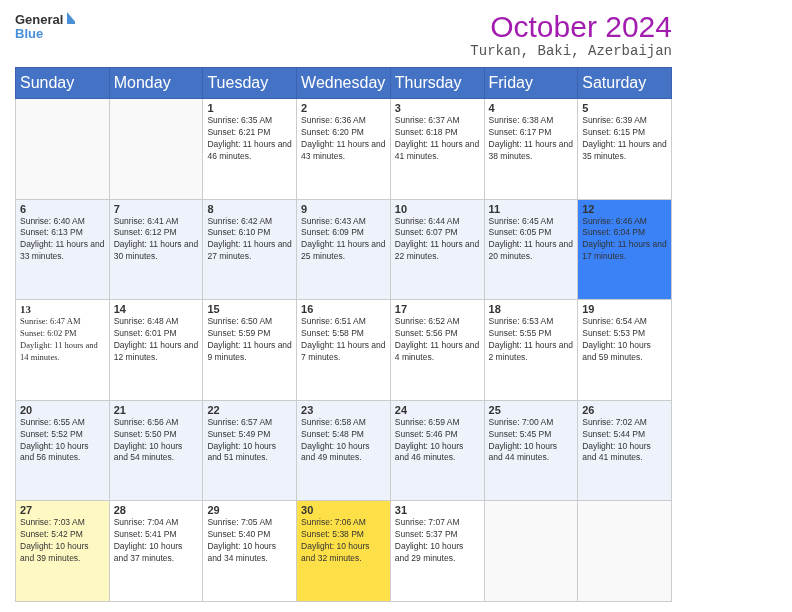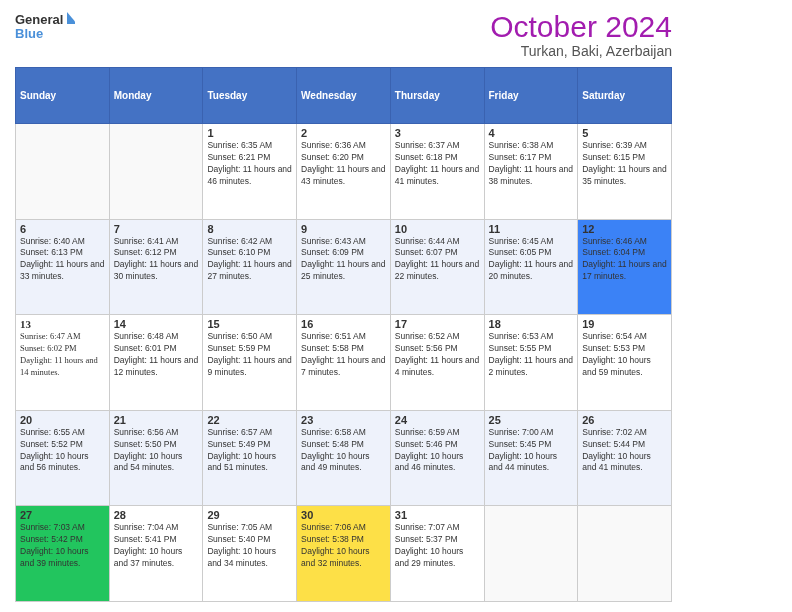--- a/index.html
+++ b/index.html
@@ -33,34 +33,35 @@
     }
     .main-title {
       font-size: 30px;
       font-weight: 300;
       color: #a21caf;
       line-height: 1.1;
     }
     .subtitle {
       font-size: 14px;
       color: #555;
+      font-family: Liberation Mono, monospace;
     }
     .calendar {
       flex: 1;
       border: 1px solid #ccc;
       border-collapse: collapse;
       width: 100%;
       table-layout: fixed;
     }
     .calendar th {
       background: #4472c4;
       color: #fff;
-      font-size: 10px;
-      font-weight: bold;
-      padding: 22px 4px;
+      font-size: 16px;
+      font-weight: normal;
+      padding: 6px 4px;
       text-align: left;
       border: 1px solid #3a62b0;
     }
     .calendar td {
       border: 1px solid #ccc;
       vertical-align: top;
       padding: 3px 4px;
       font-size: 9px;
       color: #333;
       height: 82px;
@@ -281,21 +282,21 @@
             <div class="day-info">Daylight: 10 hours and 44 minutes.</div>
           </td>
           <td style="background: rgb(238, 242, 251);">
             <span class="day-num">26</span>
             <div class="day-info">Sunrise: 7:02 AM</div>
             <div class="day-info">Sunset: 5:44 PM</div>
             <div class="day-info">Daylight: 10 hours and 41 minutes.</div>
           </td>
         </tr>
         <tr>
-          <td style="background: #22c55e; margin-top: 46px;">
+          <td style="background: #fef9c3; margin-top: 46px;">
             <span class="day-num">27</span>
             <div class="day-info">Sunrise: 7:03 AM</div>
             <div class="day-info">Sunset: 5:42 PM</div>
             <div class="day-info">Daylight: 10 hours and 39 minutes.</div>
           </td>
           <td style="background: rgb(255, 255, 255);">
             <span class="day-num">28</span>
             <div class="day-info">Sunrise: 7:04 AM</div>
             <div class="day-info">Sunset: 5:41 PM</div>
             <div class="day-info">Daylight: 10 hours and 37 minutes.</div>

